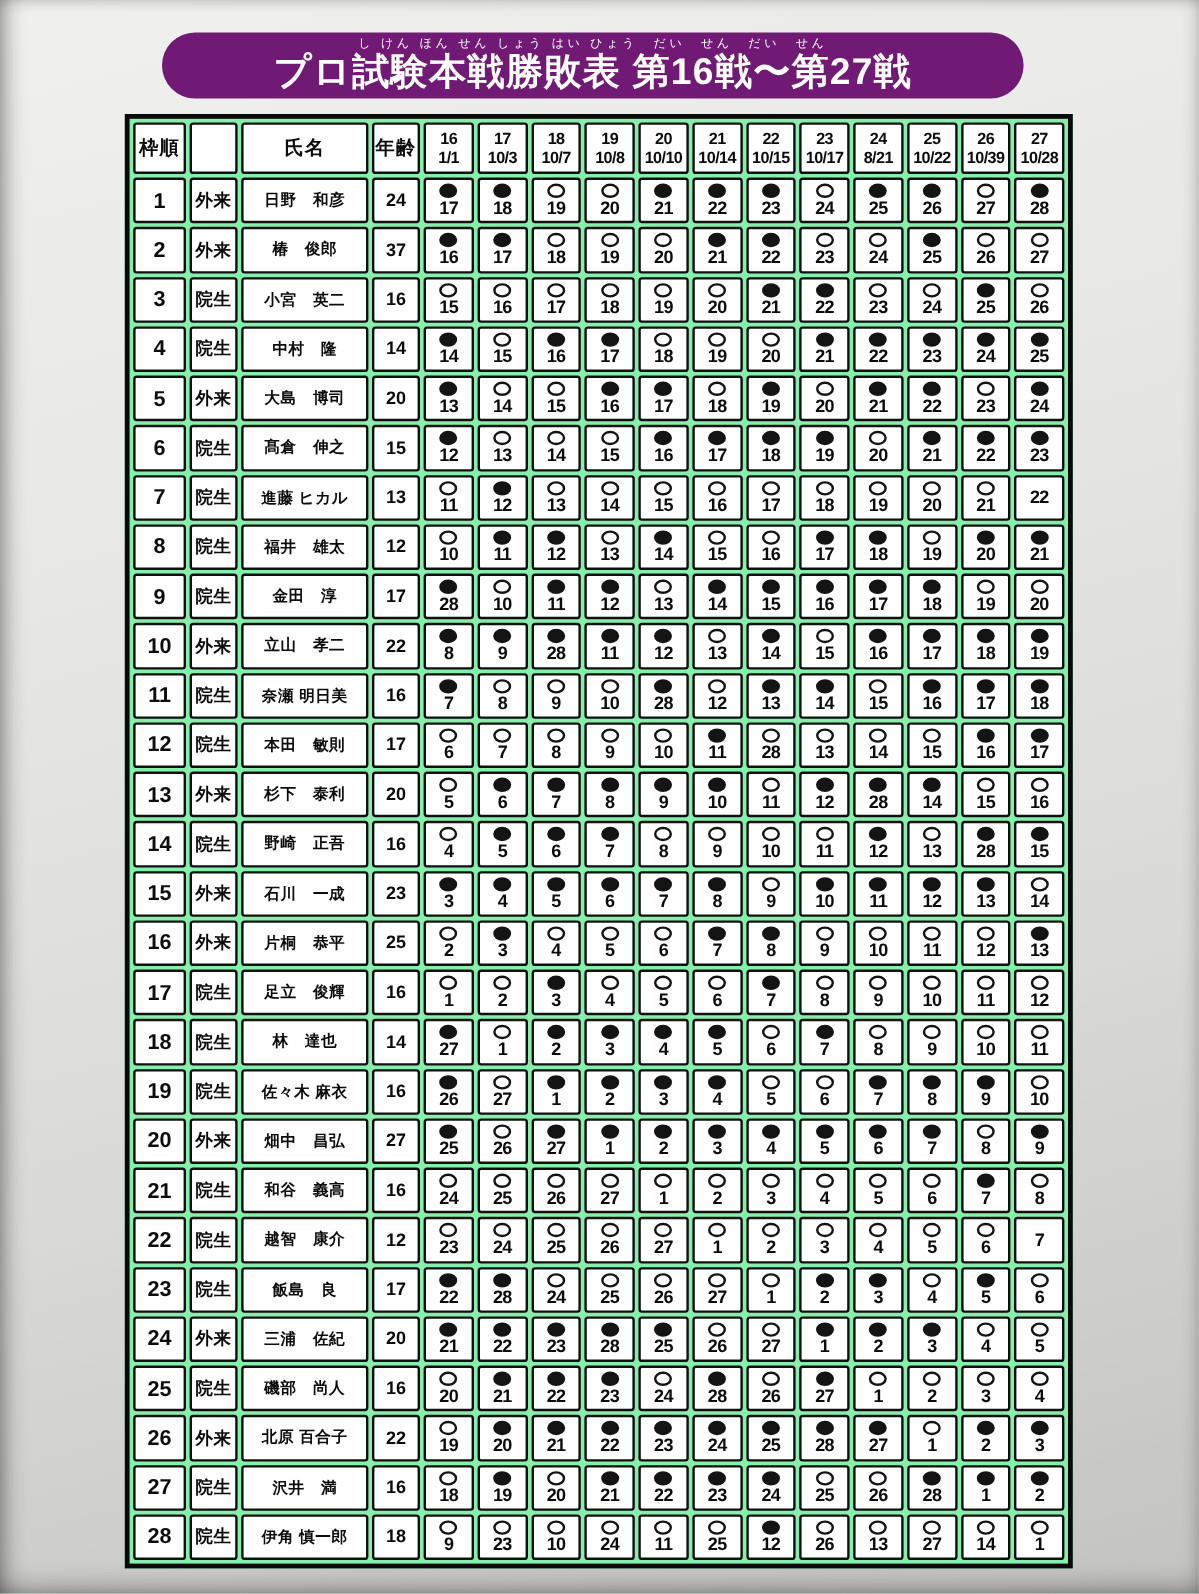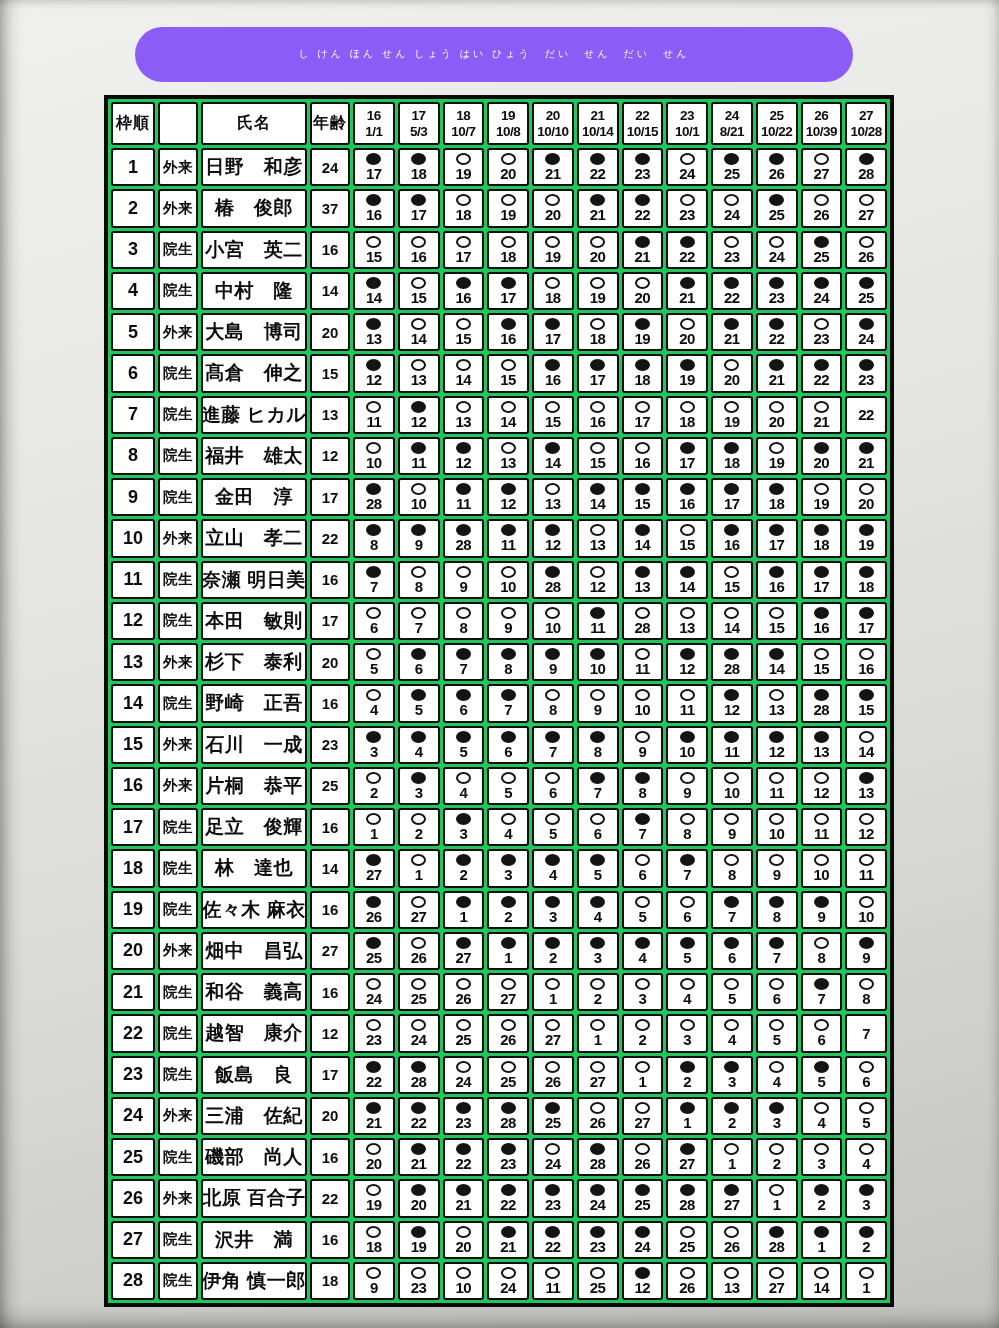--- a/index.html
+++ b/index.html
@@ -11,69 +11,70 @@
   }
   .page{
     position:relative;width:999px;height:1328px;
     box-shadow:inset 16px 0 20px -14px rgba(0,0,0,.45),
                inset -10px 0 16px -12px rgba(0,0,0,.30),
                inset 0 -18px 24px -16px rgba(0,0,0,.40),
                inset 0 10px 14px -12px rgba(0,0,0,.25);
   }
   .title-bar{
     position:absolute;left:135px;top:27px;width:718px;height:55px;
-    background:#8b5cf6;border-radius:30px;
+    background:#701a75;border-radius:30px;
     display:flex;flex-direction:column;align-items:center;justify-content:center;
     color:#fff;
   }
   .furigana{font-size:10px;line-height:1;letter-spacing:3px;margin-bottom:2px;white-space:nowrap;}
   .title-text{font-size:31px;font-weight:bold;line-height:1.05;letter-spacing:1px;white-space:nowrap;}
   .grid{
     position:absolute;left:104px;top:95px;width:790px;height:1212px;
-    box-sizing:border-box;background:#22c55e;border:4px solid #0a0a0a;
+    box-sizing:border-box;background:#86efac;border:4px solid #0a0a0a;
     padding:3px;display:grid;
     grid-template-columns:44px 40px 106px 40px repeat(12,1fr);
     grid-template-rows:43px repeat(28,1fr);
     gap:3px;
   }
   .cell{
     border:2.5px solid #101010;border-radius:3px;background:#fff;
     display:flex;align-items:center;justify-content:center;
     overflow:hidden;color:#0c0c0c;
   }
   .hd{font-weight:bold;font-size:16px;letter-spacing:1px;}
   .game-hd{flex-direction:column;font-weight:bold;font-size:13.5px;line-height:1.12;letter-spacing:-0.5px;}
   .rank-cell{font-size:18px;font-weight:bold;}
   .status-cell{font-size:14.5px;font-weight:bold;letter-spacing:0.5px;text-align:right;}
-  .name-cell{font-size:19px;font-weight:bold;letter-spacing:0.5px;white-space:nowrap;}
+  .name-cell{font-size:13px;font-weight:bold;letter-spacing:0.5px;white-space:nowrap;}
   .age-cell{font-size:15px;font-weight:bold;}
   .game-cell{flex-direction:column;justify-content:center;}
   .circ{width:15px;height:12px;border:2.4px solid #141414;border-radius:50%;flex:0 0 auto;margin-bottom:1px;box-sizing:border-box;}
   .circ.filled{background:#141414;}
   .num{font-weight:bold;font-size:15px;line-height:1;letter-spacing:-0.5px;}
 </style>
 </head>
 <body>
 
 <div class="page">
   <div class="title-bar">
     <div class="furigana">し けん ほん せん しょう はい ひょう　だい　せん　だい　せん</div>
+    <div class="title-text">プロ試験本戦勝敗表 第16戦〜第27戦</div>
   </div>
   <div class="grid">
       <div class="cell hd">枠順</div>
       <div class="cell hd"></div>
       <div class="cell hd">氏名</div>
       <div class="cell hd">年齢</div>
       <div class="cell game-hd">
         <div>16</div>
         <div>1/1</div>
       </div>
       <div class="cell game-hd">
         <div>17</div>
-        <div>5/3</div>
+        <div>10/3</div>
       </div>
       <div class="cell game-hd">
         <div>18</div>
         <div>10/7</div>
       </div>
       <div class="cell game-hd">
         <div>19</div>
         <div>10/8</div>
       </div>
       <div class="cell game-hd">
@@ -83,21 +84,21 @@
       <div class="cell game-hd">
         <div>21</div>
         <div>10/14</div>
       </div>
       <div class="cell game-hd">
         <div>22</div>
         <div>10/15</div>
       </div>
       <div class="cell game-hd">
         <div>23</div>
-        <div>10/1</div>
+        <div>10/17</div>
       </div>
       <div class="cell game-hd">
         <div>24</div>
         <div>8/21</div>
       </div>
       <div class="cell game-hd">
         <div>25</div>
         <div>10/22</div>
       </div>
       <div class="cell game-hd">

